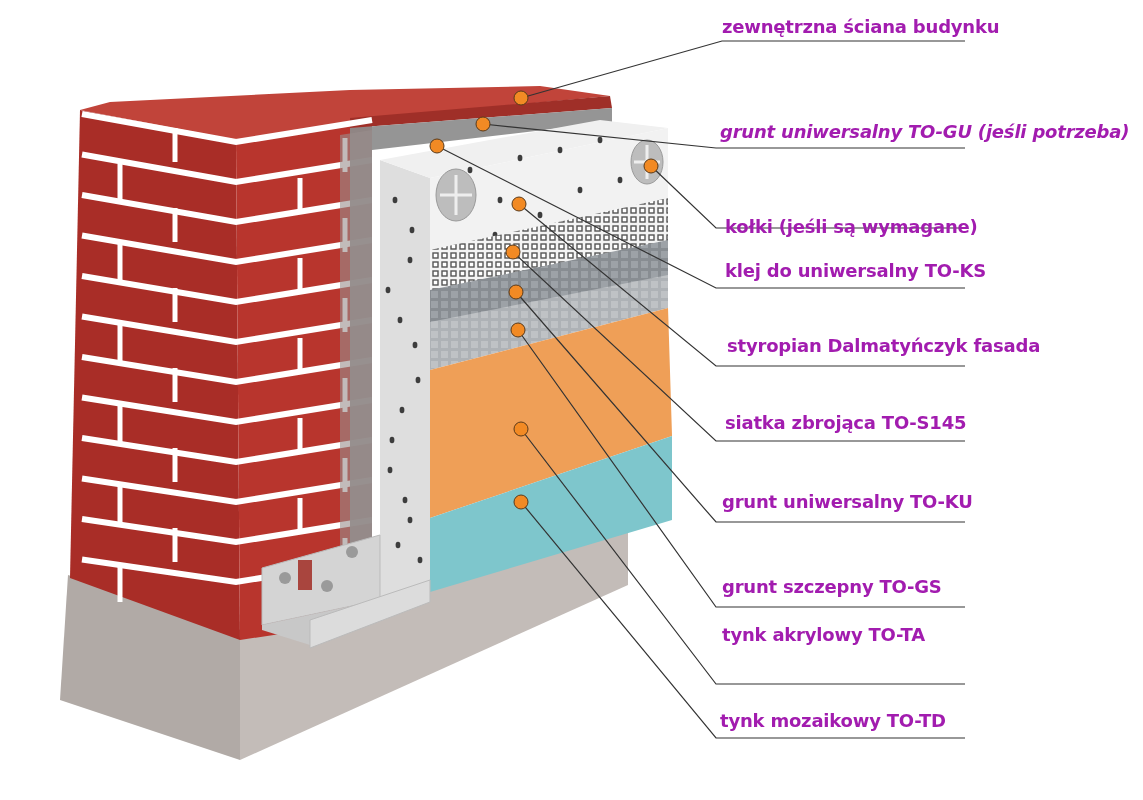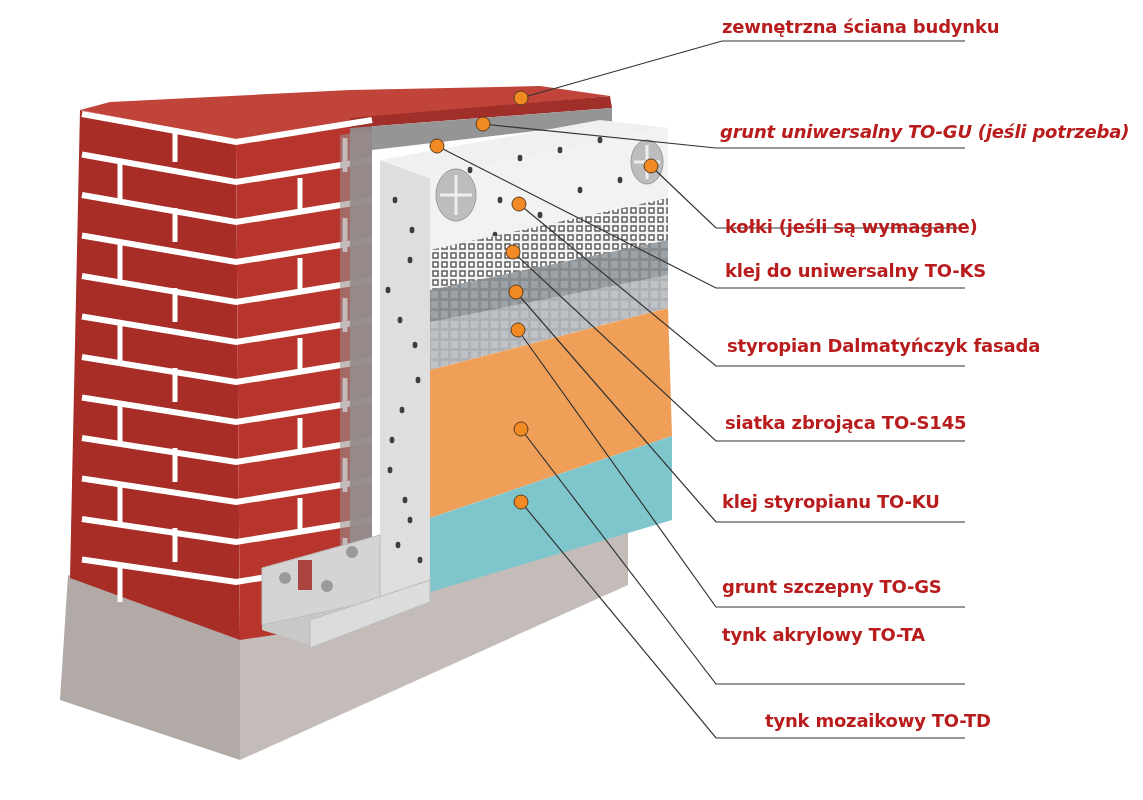--- a/index.html
+++ b/index.html
@@ -3,21 +3,21 @@
 <meta charset="utf-8">
 <style>
   html, body { margin: 0; padding: 0; background: #ffffff; }
   body { width: 1143px; height: 800px; position: relative; overflow: hidden; font-family: "Liberation Sans", "DejaVu Sans", sans-serif; }
   #stage { position: absolute; left: 0; top: 0; width: 1143px; height: 800px; }
   .label {
     position: absolute;
     font-family: "DejaVu Sans", "Liberation Sans", sans-serif;
     font-weight: bold;
     font-size: 18px;
-    color: #b91c1c;
+    color: #a21caf;
     white-space: nowrap;
     letter-spacing: -0.2px;
   }
 </style>
 </head>
 <body>
 
 <svg id="stage" width="1143" height="800" viewBox="0 0 1143 800" xmlns="http://www.w3.org/2000/svg">
   <defs>
     <pattern id="mesh-white" width="9" height="9" patternUnits="userSpaceOnUse">
@@ -177,17 +177,17 @@
     </g>
 </svg>
 
 <div id="labels">
   <div class="label" style="left:722px; top:16px;">zewnętrzna ściana budynku</div>
   <div class="label" style="left:720px; top:121px;font-style:italic;">grunt uniwersalny TO-GU (jeśli potrzeba)</div>
   <div class="label" style="left:725px; top:216px;">kołki (jeśli są wymagane)</div>
   <div class="label" style="left:725px; top:260px;">klej do uniwersalny TO-KS</div>
   <div class="label" style="left:727px; top:335px;">styropian Dalmatyńczyk fasada</div>
   <div class="label" style="left:725px; top:412px;">siatka zbrojąca TO-S145</div>
-  <div class="label" style="left:722px; top:491px;">klej styropianu TO-KU</div>
+  <div class="label" style="left:722px; top:491px;">grunt uniwersalny TO-KU</div>
   <div class="label" style="left:722px; top:576px;text-align:right;">grunt szczepny TO-GS</div>
   <div class="label" style="left:722px; top:624px;">tynk akrylowy TO-TA</div>
-  <div class="label" style="left:720px; top:710px;margin-left:45px;">tynk mozaikowy TO-TD</div>
+  <div class="label" style="left:720px; top:710px;">tynk mozaikowy TO-TD</div>
 </div>
 
 </body></html>

